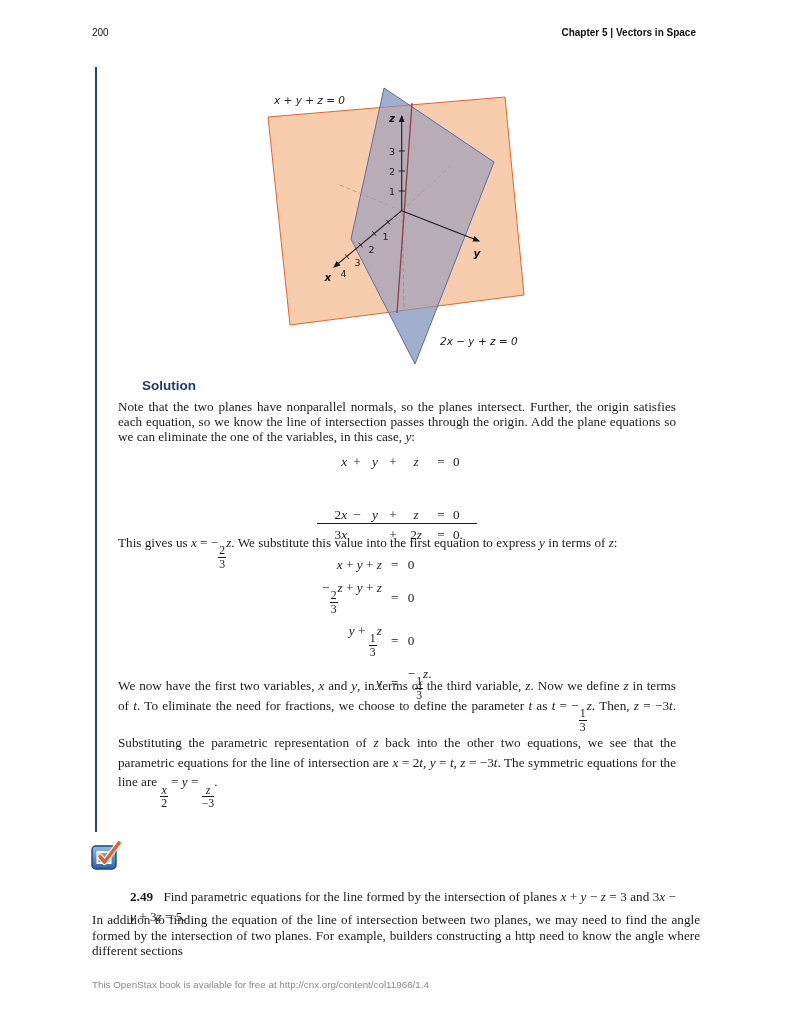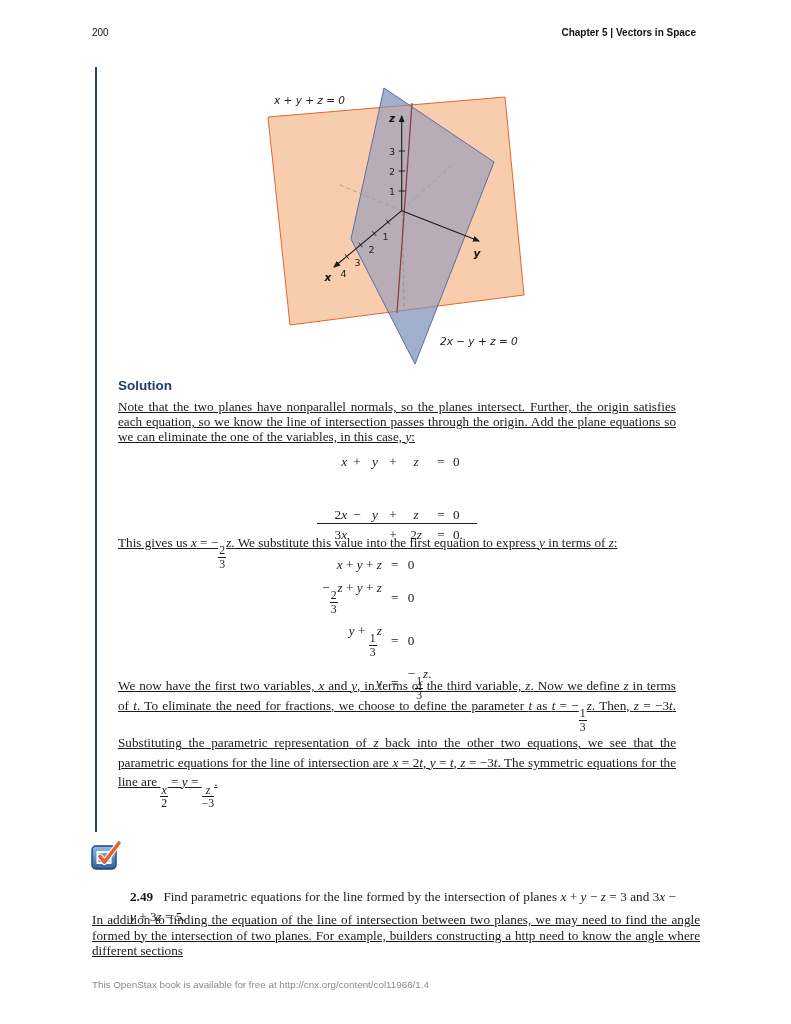--- a/index.html
+++ b/index.html
@@ -6,22 +6,22 @@
   #page{position:relative;width:790px;height:1024px;background:#fff;overflow:hidden;
         font-family:"Liberation Serif",serif;color:#1a1a1a;}
   .abs{position:absolute;}
   
   .hdr{font-family:"Liberation Sans",sans-serif;font-size:10px;color:#111;}
   .hdr.b{font-weight:bold;}
   .footer{font-family:"Liberation Sans",sans-serif;font-size:9.8px;color:#8a8a8a;}
   
   .vrule{width:2px;background:#2d3f86;}
   
-  .sol-head{font-family:"Liberation Sans",sans-serif;font-weight:bold;font-size:13.5px;color:#1e3a6e;}
-  .para{font-size:13.2px;line-height:14.9px;text-align:justify;text-decoration:underline;}
+  .sol-head{font-family:"Liberation Sans",sans-serif;font-weight:bold;font-size:13.5px;color:#1e3a6e;margin-left:24px;}
+  .para{font-size:13.2px;line-height:14.9px;text-align:justify;}
   .para2{line-height:19.5px;}
   .m i{font-family:"Liberation Serif",serif;}
   
   .frac{display:inline-flex;flex-direction:column;text-align:center;vertical-align:-0.62em;
         font-size:11.8px;line-height:1.08;}
   .frac .num{border-bottom:1px solid #1a1a1a;padding:0 1px;}
   
   .eqwrap{text-align:center;font-size:13.2px;}
   .eq1{display:inline-grid;grid-template-columns:30px 20px 16px 20px 26px 24px 24px;}
   .eq1 span{text-align:center;padding:1.5px 0;line-height:15px;}

